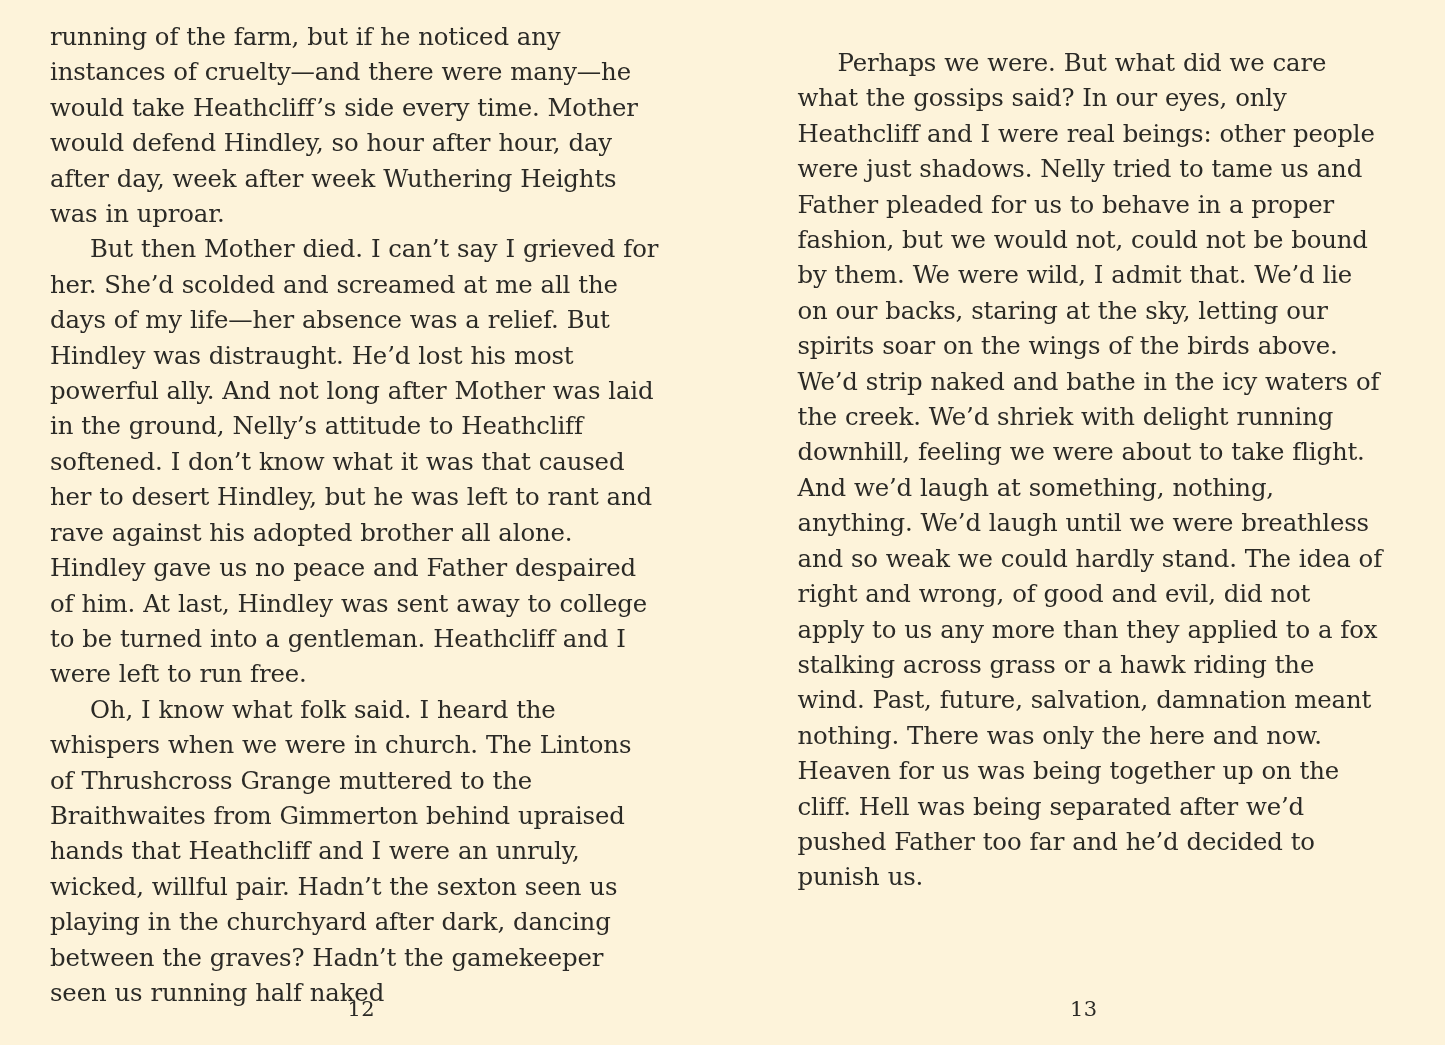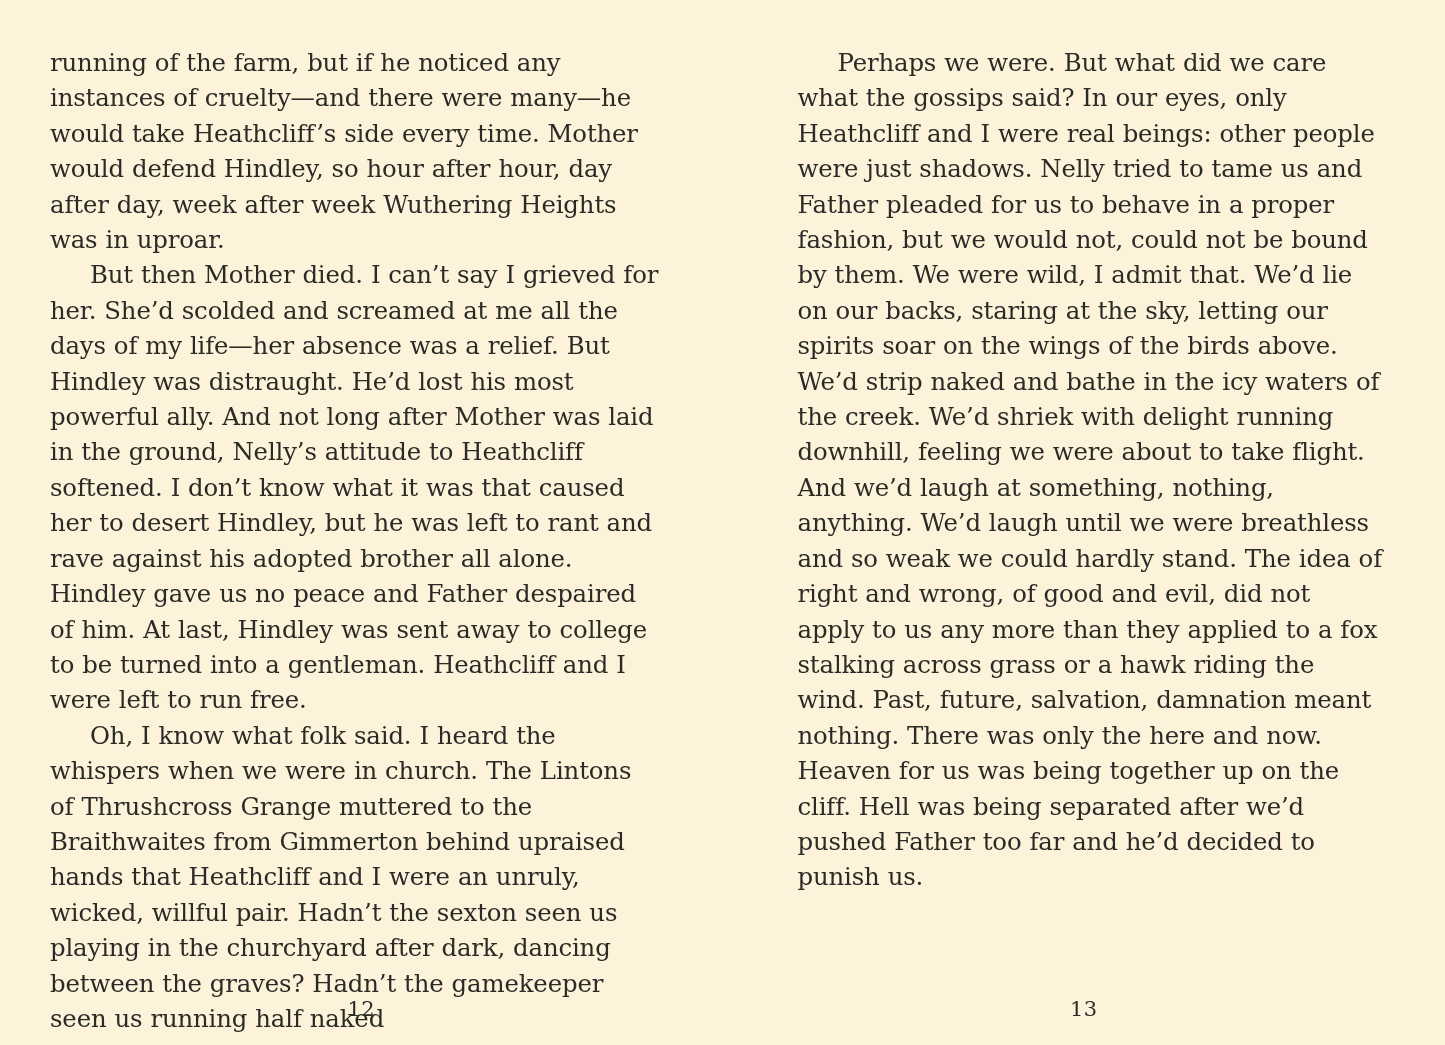--- a/index.html
+++ b/index.html
@@ -24,21 +24,21 @@
     flex-direction: row;
   }
 
   .page {
     position: relative;
     width: 722.5px;
     height: 1045px;
     box-sizing: border-box;
   }
 
-  .page-left  { padding: 45px 62px 0 50px; }
+  .page-left  { padding: 19px 62px 0 50px; }
   .page-right { padding: 45px 62px 0 75px; }
 
   .text-block {
     width: 100%;
   }
 
   p.para {
     margin: 0;
     padding: 0;
     color: #2b2a26;

